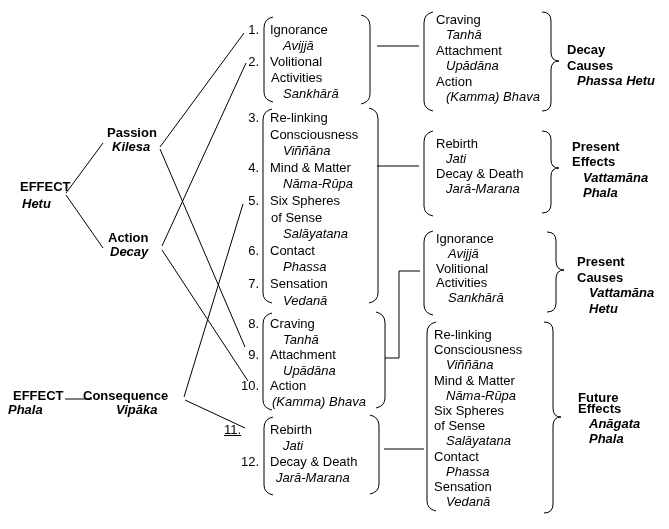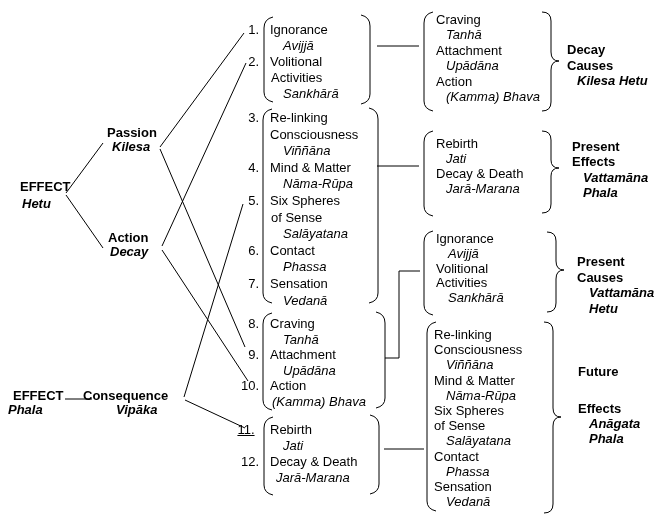--- a/index.html
+++ b/index.html
@@ -97,21 +97,21 @@
       <div class="txt i" style="left: 283px; top: 293px;">Vedanā</div>
       <div class="txt num" style="left: 233px; top: 316px; width: 26px; text-align: right;">8.</div>
       <div class="txt " style="left: 270px; top: 316px;">Craving</div>
       <div class="txt i" style="left: 283px; top: 332px;">Tanhā</div>
       <div class="txt num" style="left: 233px; top: 347px; width: 26px; text-align: right;">9.</div>
       <div class="txt " style="left: 270px; top: 347px;">Attachment</div>
       <div class="txt i" style="left: 283px; top: 363px;">Upādāna</div>
       <div class="txt num" style="left: 233px; top: 378px; width: 26px; text-align: right;">10.</div>
       <div class="txt " style="left: 270px; top: 378px;">Action</div>
       <div class="txt i" style="left: 272px; top: 394px;">(Kamma) Bhava</div>
-      <div class="txt num" style="left: 233px; top: 422px; width: 26px; text-align: center; text-decoration: underline;">11.</div>
+      <div class="txt num" style="left: 224px; top: 422px; width: 26px; text-align: left; text-decoration: underline;">11.</div>
       <div class="txt " style="left: 270px; top: 422px;">Rebirth</div>
       <div class="txt i" style="left: 283px; top: 438px;">Jati</div>
       <div class="txt num" style="left: 233px; top: 454px; width: 26px; text-align: right;">12.</div>
       <div class="txt " style="left: 270px; top: 454px;">Decay &amp; Death</div>
       <div class="txt i" style="left: 276px; top: 470px;">Jarā-Marana</div>
       <div class="txt " style="left: 436px; top: 12px;">Craving</div>
       <div class="txt i" style="left: 446px; top: 27px;">Tanhā</div>
       <div class="txt " style="left: 436px; top: 43px;">Attachment</div>
       <div class="txt i" style="left: 446px; top: 58px;">Upādāna</div>
       <div class="txt " style="left: 436px; top: 74px;">Action</div>
@@ -132,27 +132,27 @@
       <div class="txt i" style="left: 446px; top: 388px;">Nāma-Rūpa</div>
       <div class="txt " style="left: 434px; top: 403px;">Six Spheres</div>
       <div class="txt " style="left: 434px; top: 418px;">of Sense</div>
       <div class="txt i" style="left: 446px; top: 433px;">Salāyatana</div>
       <div class="txt " style="left: 434px; top: 449px;">Contact</div>
       <div class="txt i" style="left: 446px; top: 464px;">Phassa</div>
       <div class="txt " style="left: 434px; top: 479px;">Sensation</div>
       <div class="txt i" style="left: 446px; top: 494px;">Vedanā</div>
       <div class="txt b" style="left: 567px; top: 42px;">Decay</div>
       <div class="txt b" style="left: 567px; top: 58px;">Causes</div>
-      <div class="txt bi" style="left: 577px; top: 73px;">Kilesa Hetu</div>
+      <div class="txt bi" style="left: 577px; top: 73px;">Phassa Hetu</div>
       <div class="txt b" style="left: 572px; top: 139px;">Present</div>
       <div class="txt b" style="left: 572px; top: 154px;">Effects</div>
       <div class="txt bi" style="left: 583px; top: 170px;">Vattamāna</div>
       <div class="txt bi" style="left: 583px; top: 185px;">Phala</div>
       <div class="txt b" style="left: 577px; top: 254px;">Present</div>
       <div class="txt b" style="left: 577px; top: 270px;">Causes</div>
       <div class="txt bi" style="left: 589px; top: 285px;">Vattamāna</div>
       <div class="txt bi" style="left: 589px; top: 301px;">Hetu</div>
-      <div class="txt b" style="left: 578px; top: 364px;">Future</div>
+      <div class="txt b" style="left: 578px; top: 390px;">Future</div>
       <div class="txt b" style="left: 578px; top: 401px;">Effects</div>
       <div class="txt bi" style="left: 589px; top: 416px; text-align: right;">Anāgata</div>
       <div class="txt bi" style="left: 589px; top: 431px;">Phala</div>
     </div>
 </div>
 
 </body></html>

